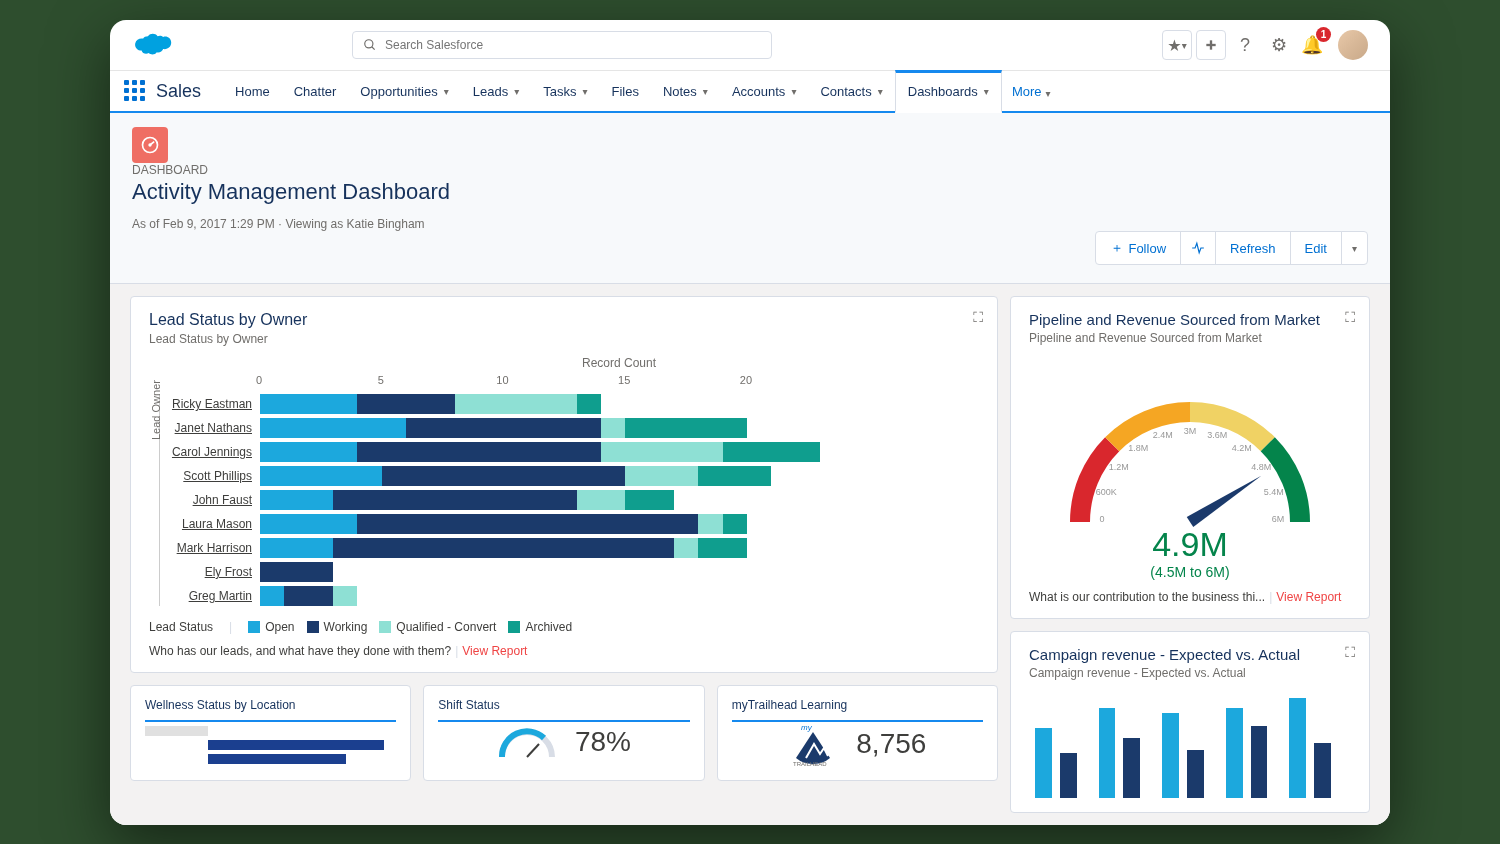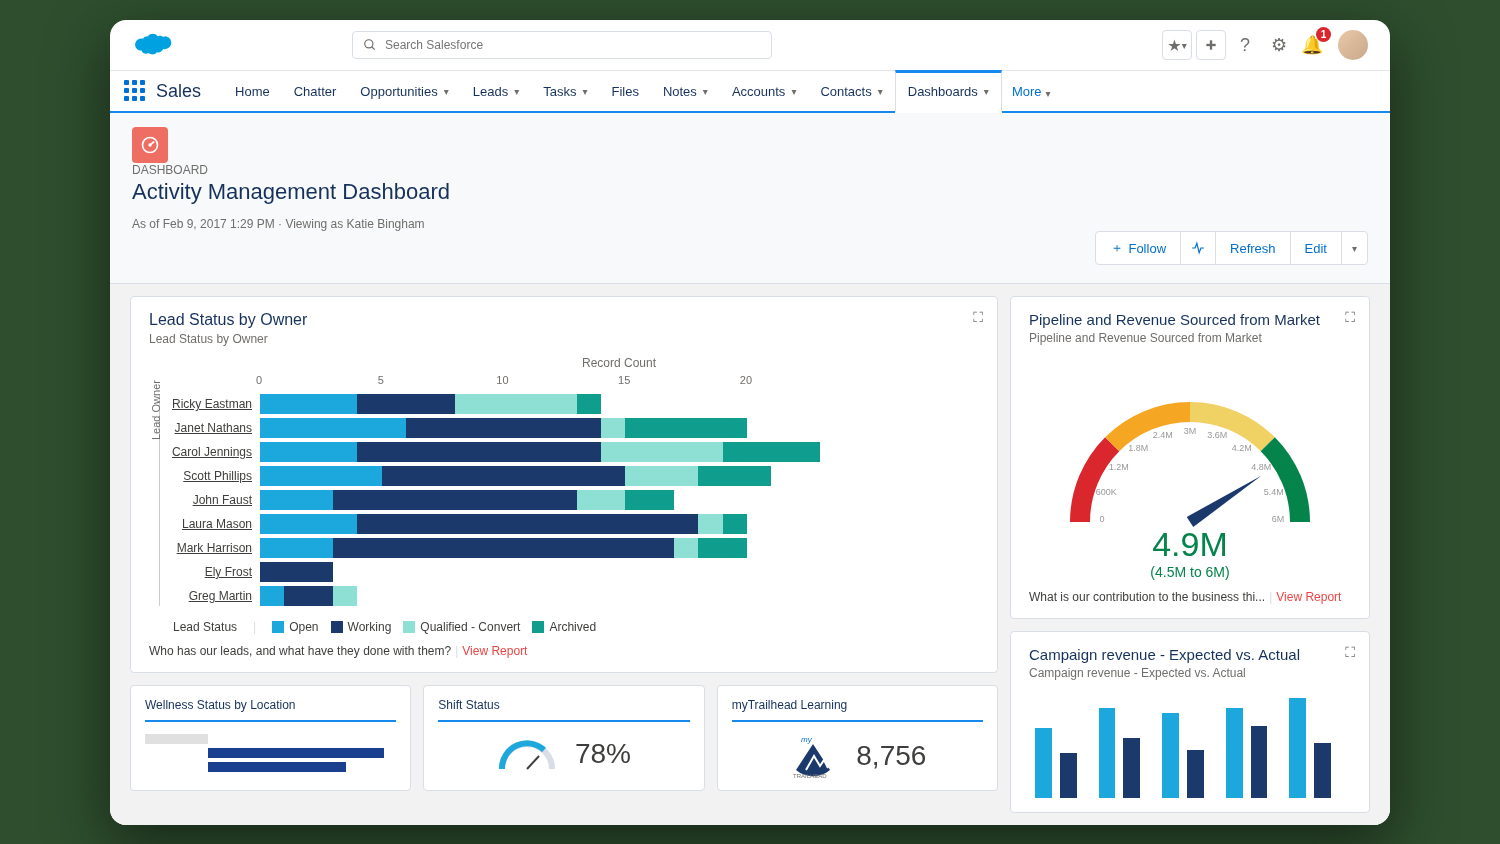--- a/index.html
+++ b/index.html
@@ -44,33 +44,33 @@
 .chart-area { margin-top:10px;}
 .axis-title { text-align:center; font-size:12px; color:#706e6b; margin-bottom:4px;}
 .xticks { display:flex; margin-left:110px; font-size:11px; color:#706e6b; position:relative; height:16px;}
 .xt { position:absolute; transform:translateX(-50%);}
 .rows { margin-left:10px; border-left:1px solid #ccc; position:relative;}
 .yaxis-label { position:absolute; left:0px; top:50%; transform:rotate(-90deg) translate(60px,-10px); transform-origin:left top; font-size:11px; color:#706e6b;}
 .row { display:flex; align-items:center; margin:4px 0;}
 .row .name { width:100px; text-align:right; font-size:12px; color:#3e3e3c; padding-right:8px;text-decoration:underline;}
 .bar { height:20px; display:flex;}
 .seg { height:100%;}
-.legend { margin-top:14px; font-size:12px; color:#3e3e3c; display:flex; gap:12px; align-items:center; flex-wrap:wrap;margin-left:24px;}
+.legend { margin-top:14px; font-size:12px; color:#3e3e3c; display:flex; gap:12px; align-items:center; flex-wrap:wrap;}
 .lg { display:inline-flex; align-items:center; gap:5px;}
 .sw { width:12px; height:12px;}
 .footer-link { font-size:12px; color:#3e3e3c; margin-top:10px;}
 .footer-link a { color:#ef4444; text-decoration:none;}
 .separator { color:#d8dde6; margin:0 4px;}
 .gauge-wrap { display:flex; flex-direction:column; align-items:center; margin-top:12px;}
 .gauge-val { font-size:34px; color:#04844b; margin-top:-22px;}
 .gauge-range { font-size:14px; color:#04844b;}
 .right-col { display:flex; flex-direction:column; gap:12px;}
 .mini-cards { display:grid; grid-template-columns:repeat(3,1fr); gap:12px; grid-column:1;}
 .mini { background:#fff; border:1px solid #d8dde6; border-radius:4px; padding:12px 14px; }
-.mini-title { font-size:12px; color:#16325c; padding-bottom:8px; border-bottom:2px solid #1589ee; margin-bottom:12px;}
+.mini-title { font-size:12px; color:#16325c; padding-bottom:8px; border-bottom:2px solid #1589ee; }
 .mini-body { display:flex; align-items:center; gap:18px; justify-content:center;}
 .mini-big { font-size:28px; color:#3e3e3c;}
 .small-bars .b { height:10px; background:#1b3f8f; margin:4px 0;}
 .small-bars .b.light { background:#e0e0e0;}
 .camp-bars { display:flex; align-items:flex-end; gap:8px; height:100px; margin-top:18px; padding:0 6px;}
 .cb { width:22px;}
 .c-open { background:#1ca8dd;}
 .c-work { background:#1b3a6b;}
 .c-qual { background:#8ee0d4;}
 .c-arch { background:#0f9e8e;}

